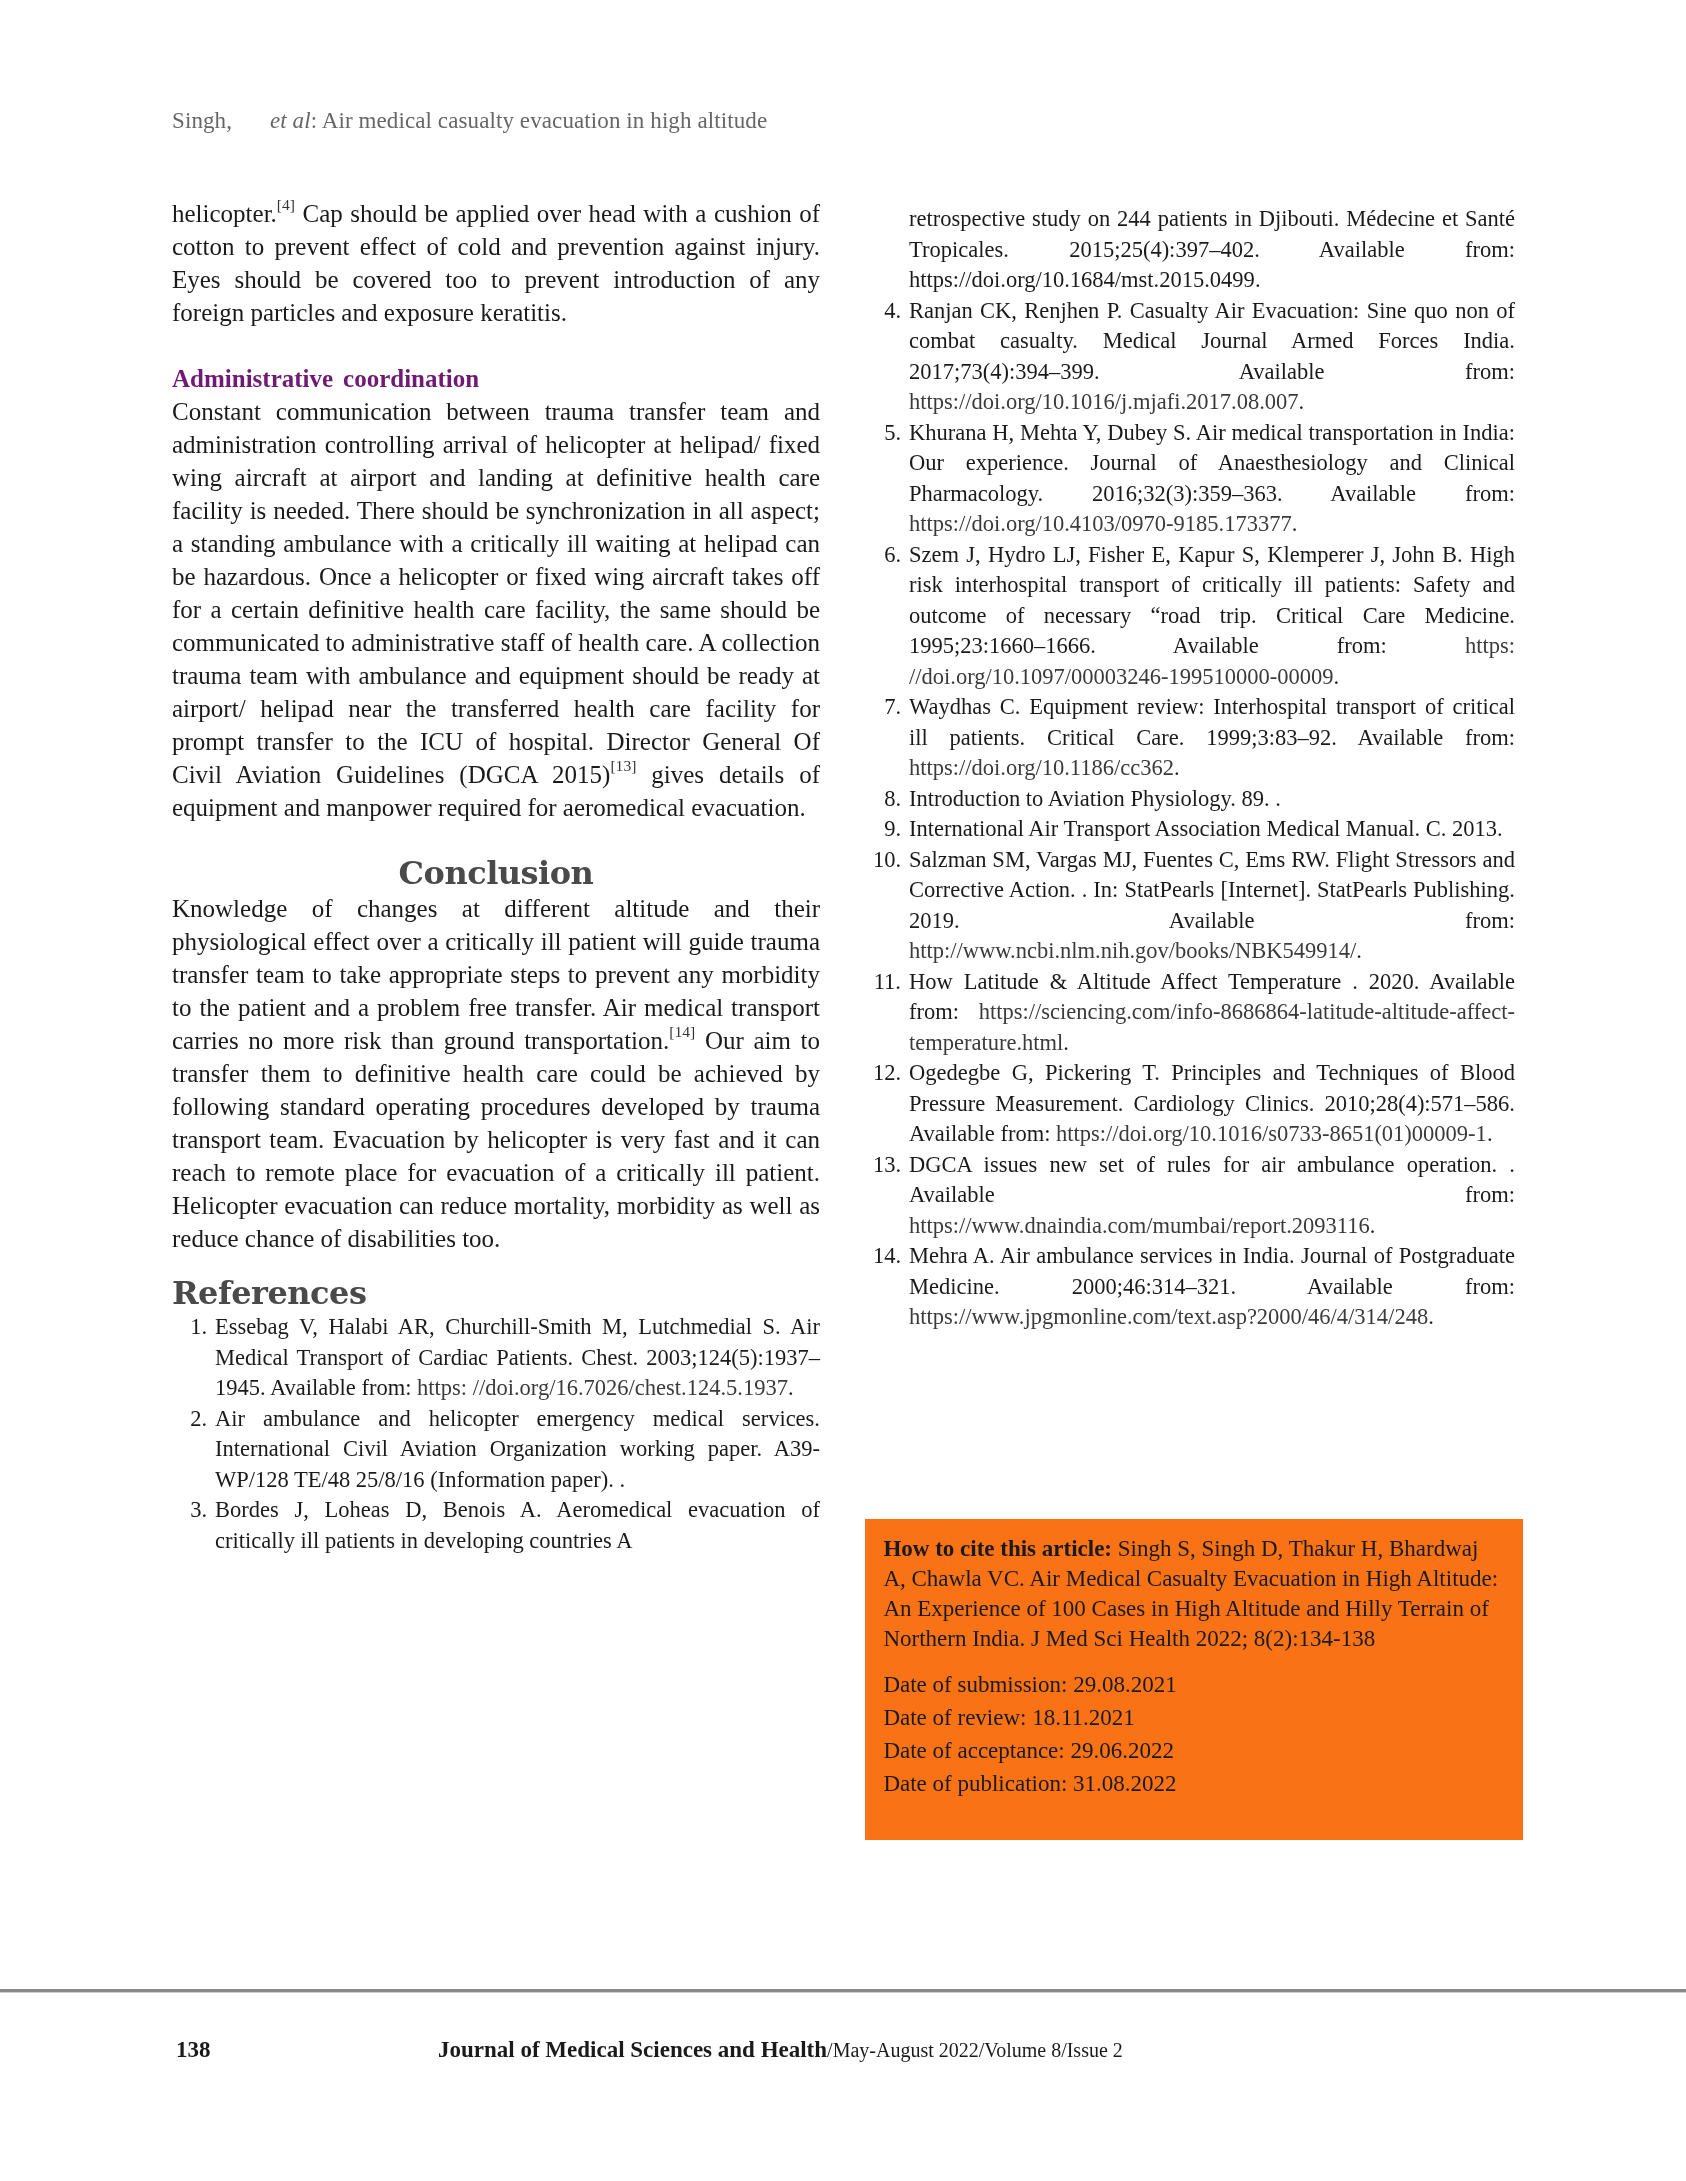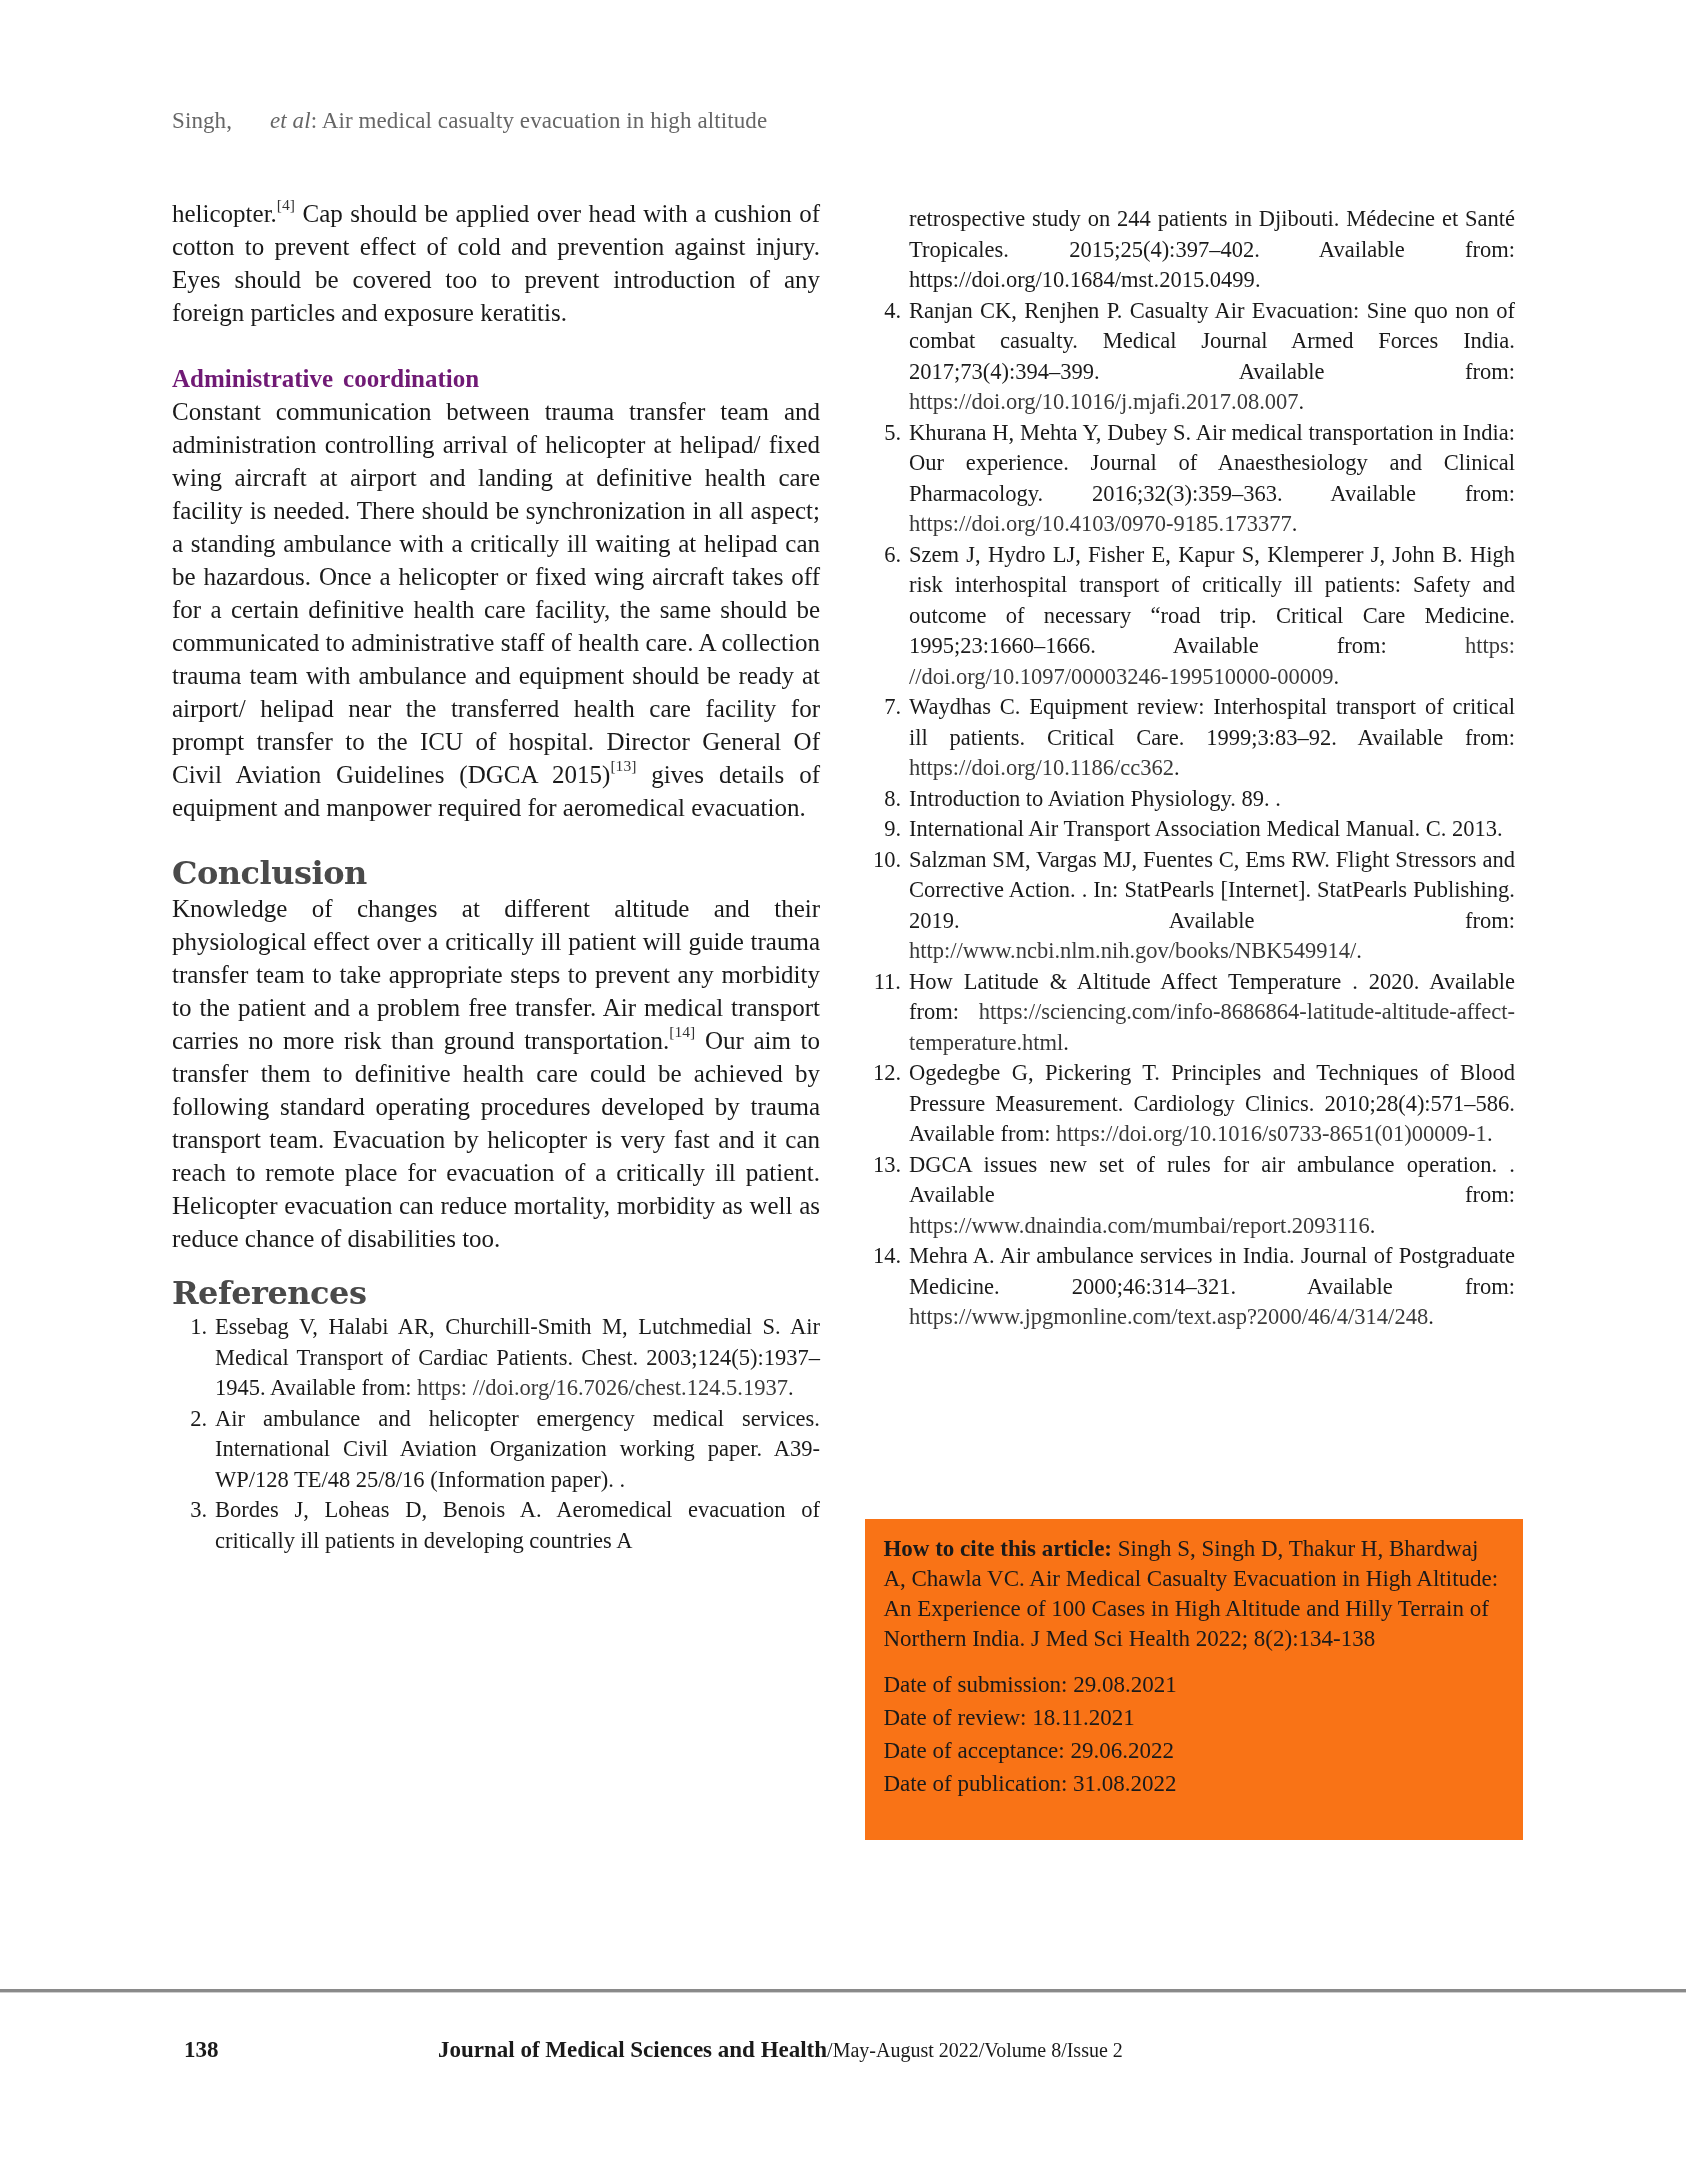--- a/index.html
+++ b/index.html
@@ -14,21 +14,21 @@
   .col-right { left: 863px; top: 204px; width: 652px; }
 
   .para { font-size: 25px; line-height: 33px; text-align: justify; margin: 0;
           font-family: "Liberation Serif", serif; hyphens: manual; }
   .para sup { font-size: 15.6px; line-height: 0; vertical-align: 0.75em; color: #333; }
 
   .subhead { font-size: 25px; font-weight: bold; color: #701a75; margin: 33px 0 0 0; line-height: 33px;
              font-family: "Liberation Serif", serif; word-spacing: 3.7px; }
   .section-head { font-size: 32px; font-weight: bold; color: #4a4a4a; line-height: 37px;
                   font-family: "DejaVu Serif", serif; letter-spacing: -0.5px; }
-  .conclusion-head { margin: 31px 0 0 0; }
+  .conclusion-head { margin: 31px 0 0 0; text-align: center; }
   .references-head { margin: 20px 0 0 0; }
 
   .ref-list { margin: 0; padding: 0; list-style: none; }
   .ref { position: relative; padding-left: 43px; font-size: 22.5px; line-height: 30.5px;
          text-align: justify; font-family: "Liberation Serif", serif; }
   .ref .num { position: absolute; left: 0; width: 35px; text-align: right; }
   .ref .url { color: #3a3a3a; }
   .col-right .ref { padding-left: 46px; }
   .col-right .ref .num { width: 38px; }
   .ref-cont { padding-left: 46px; font-size: 22.5px; line-height: 30.5px; text-align: justify;
@@ -37,21 +37,21 @@
   .cite-box { position: absolute; left: 865px; top: 1519px; width: 658px; height: 321px;
               background: #f97316; box-sizing: border-box; padding: 14.7px 18.4px 0 18.4px; }
   .cite-text { font-size: 23px; line-height: 30px; font-family: "Liberation Serif", serif; margin: 0; }
   .cite-text b { font-weight: bold; }
   .dates { margin-top: 14.7px; }
   .date-line { font-size: 23px; line-height: 33px; font-family: "Liberation Serif", serif; }
 
   .footer-rule { position: absolute; left: 0; top: 1989px; width: 1686px; height: 2.8px;
                  background: #8a8a8a; border-bottom: 0.9px solid #cfcfcf; }
   .footer { position: absolute; top: 2037px; font-family: "Liberation Serif", serif; font-size: 23px; }
-  .page-num { left: 184px; font-weight: bold; }
+  .page-num { left: 176px; font-weight: bold; }
   .journal { left: 438px; }
   .journal .jname { font-weight: bold; }
   .journal .issue { font-weight: normal; font-size: 20px; }
 </style>
 </head>
 <body>
 
 <div class="running-head"><span>Singh, </span><em>et al</em><span>: Air medical casualty evacuation in high altitude</span></div>
 
 <div class="col col-left">

